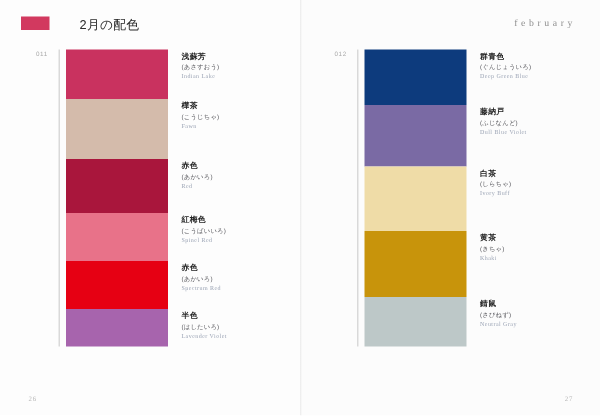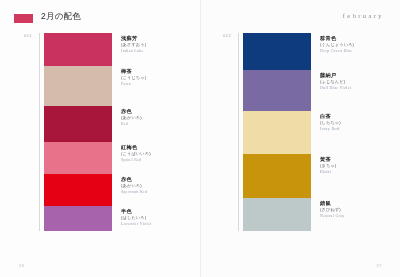--- a/index.html
+++ b/index.html
@@ -37,22 +37,22 @@
     left: 200px; top: 0;
     width: 1px; height: 277px;
     background: linear-gradient(to right, #f2f2f2, #e8e8e8);
   }
 
   
   .header-bar {
     position: absolute;
     left: 14px; top: 11px;
     display: flex;
-    align-items: flex-end;
-    gap: 8px;
+    align-items: flex-start;
+    gap: 20px;
   }
   .header-chip {
     width: 19px; height: 9px;
     background: #d2395f;
     flex: none;
   }
   .header-title {
     font-size: 8.5px;
     color: #2b2b2b;
     letter-spacing: 0.2px;

